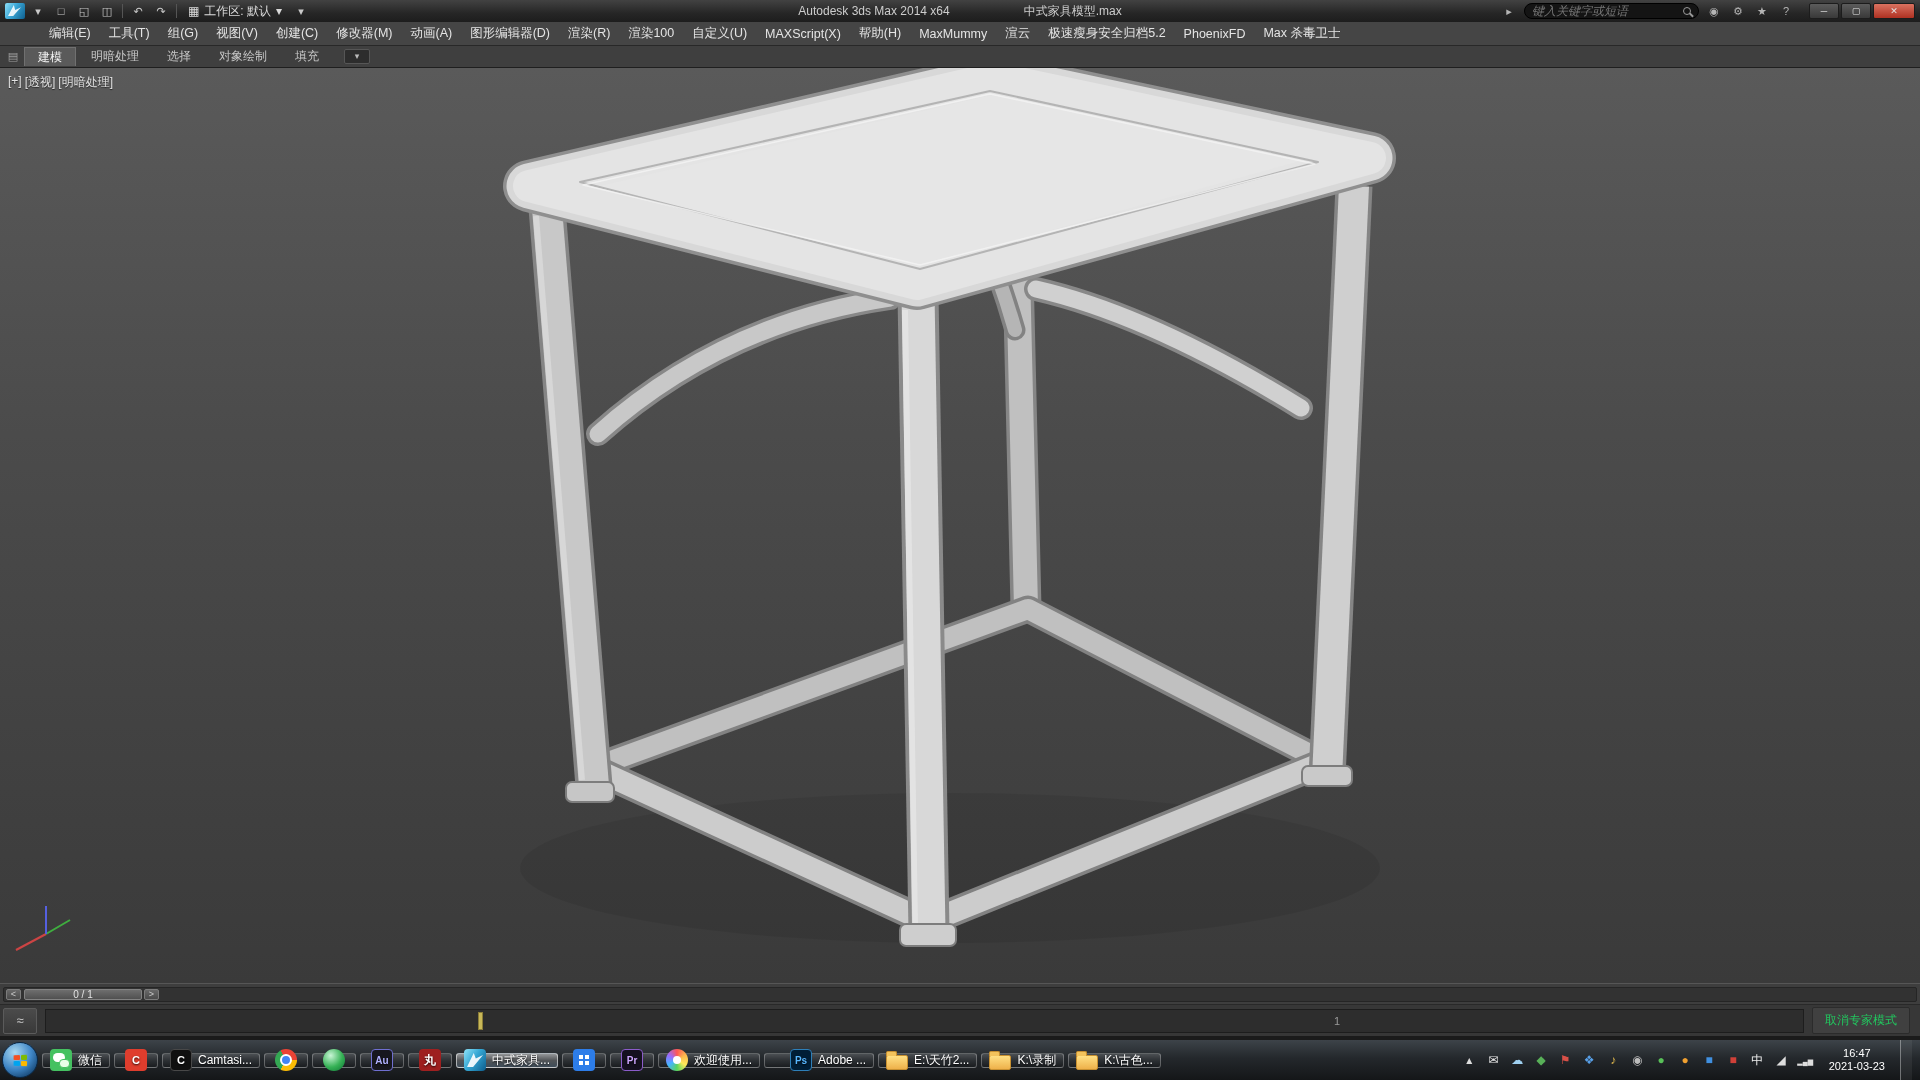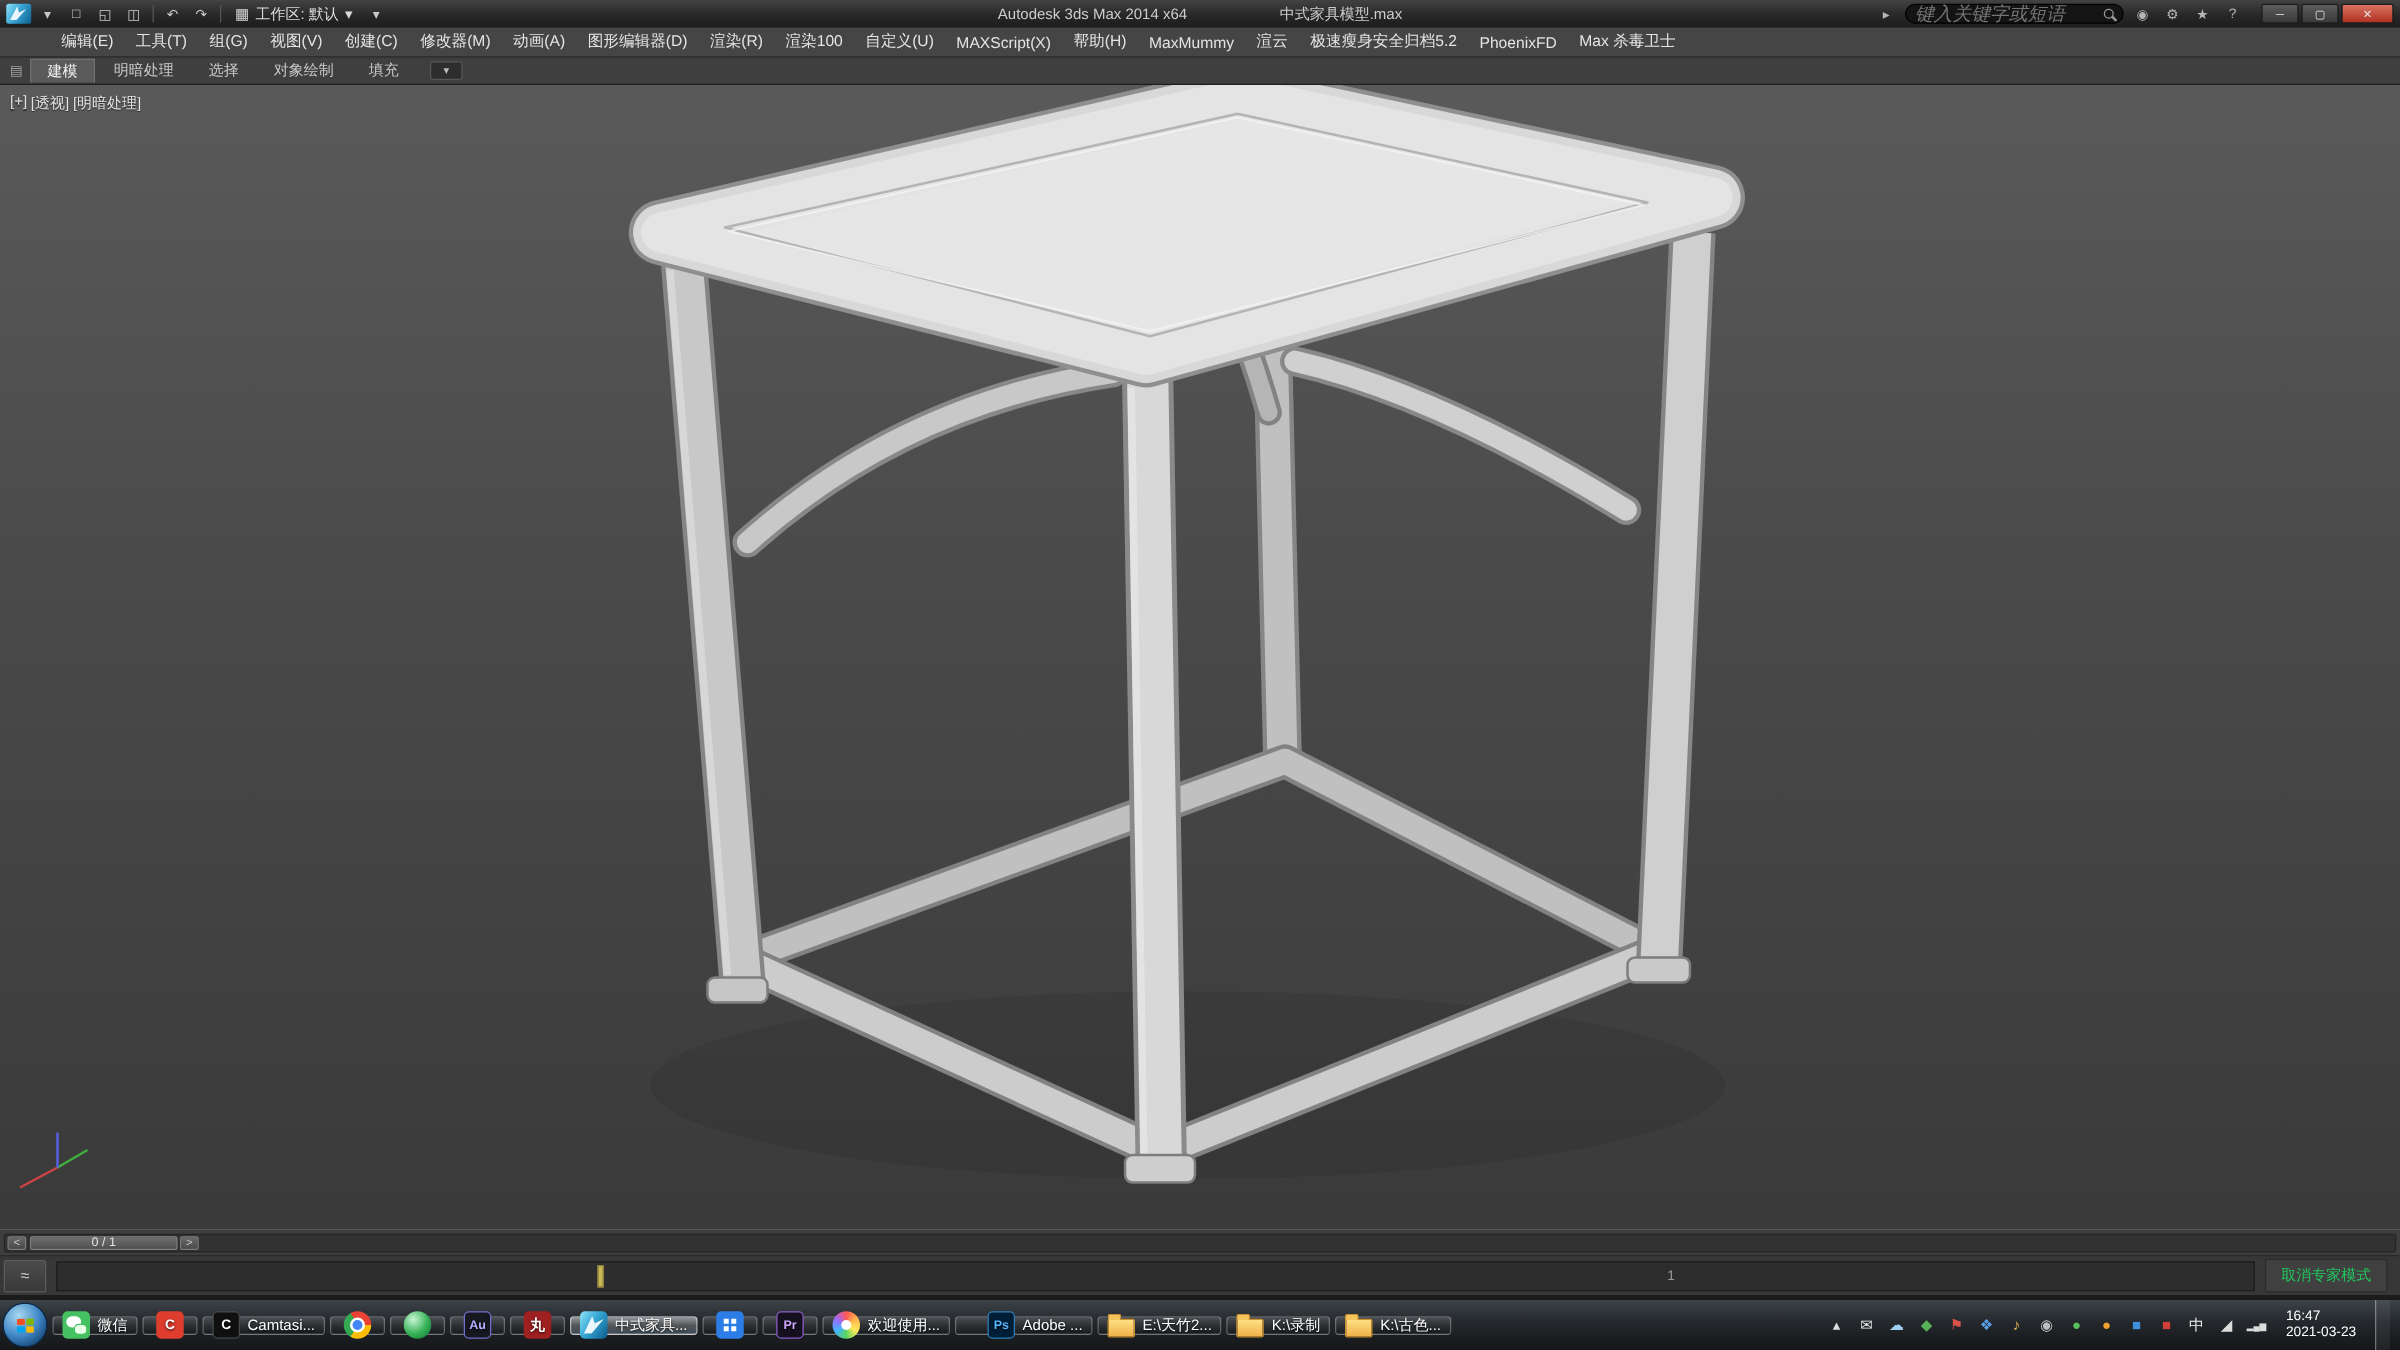--- a/index.html
+++ b/index.html
@@ -18,21 +18,21 @@
   .qat-btn { width:20px; height:18px; display:flex; align-items:center; justify-content:center;
     color:#c9c9c9; font-size:11px; flex:none; }
   .qat-sep { width:1px; height:14px; background:#555; margin:0 2px; flex:none; }
   .ws-btn { display:flex; align-items:center; gap:5px; height:18px; padding:0 6px; color:#dadada; white-space:nowrap; }
   .title-center { position:absolute; left:0; right:0; top:0; height:22px; display:flex;
     align-items:center; justify-content:center; gap:74px; color:#cdcdcd; pointer-events:none; }
   .search-wrap { display:flex; align-items:center; gap:6px; margin-left:auto; }
   .search-box { display:flex; align-items:center; gap:4px; background:#141414; border:1px solid #000;
     border-radius:9px; height:16px; padding:0 7px; width:175px; }
   .search-box input { flex:1; background:transparent; border:0; outline:0; color:#979797;
-    font-style:italic; font-size:15px; font-family:inherit; min-width:0; }
+    font-style:italic; font-size:12px; font-family:inherit; min-width:0; }
   .mag { width:8px; height:8px; border:1.5px solid #9a9a9a; border-radius:50%; position:relative; flex:none; }
   .mag::after { content:""; position:absolute; width:5px; height:1.5px; background:#9a9a9a;
     transform:rotate(45deg); right:-4px; bottom:-1px; }
   .ic-btn { width:18px; text-align:center; color:#b5b5b5; font-size:11px; flex:none; }
   .win-btns { display:flex; gap:2px; margin-left:8px; }
   .win-btn { width:30px; height:16px; display:flex; align-items:center; justify-content:center;
     background:linear-gradient(#5c5c5c,#393939); border:1px solid #1c1c1c; color:#e2e2e2;
     font-size:9px; border-radius:2px; }
   .win-btn.close { width:42px; background:linear-gradient(#da7260,#af3122); }
 
@@ -132,21 +132,21 @@
     background:linear-gradient(#ffe084,#eeb14a); border:1px solid #c89030; border-radius:2px; }
   .ic-folder::before { content:""; position:absolute; left:-1px; top:-5px; width:9px; height:4px;
     background:#f3c35c; border:1px solid #c89030; border-bottom:0; border-radius:2px 2px 0 0; }
 
   .tray { margin-left:auto; display:flex; align-items:center; gap:7px; padding:0 6px; }
   .tico { width:17px; height:17px; text-align:center; line-height:17px; font-size:12px; flex:none; }
   .t-expand{color:#ddd}.t0{color:#e6e6e6}.t1{color:#9fd0f0}.t2{color:#58b058}.t3{color:#d85048}
   .t4{color:#58a0e8}.t5{color:#e0b84d}.t6{color:#bdbdbd}.t7{color:#58c058}.t8{color:#f0a030}
   .t9{color:#4090e0}.t10{color:#d04038}.t11{color:#f0f0f0}.t12{color:#dddddd}
   .t13{color:#dddddd; font-size:7px; line-height:19px; letter-spacing:0;}
-  .clock { text-align:left; color:#fff; font-size:11px; line-height:13px; padding:0 8px; white-space:nowrap; }
+  .clock { text-align:center; color:#fff; font-size:11px; line-height:13px; padding:0 8px; white-space:nowrap; }
   .show-desktop { width:12px; height:40px; border-left:1px solid rgba(255,255,255,.35);
     background:rgba(255,255,255,.06); flex:none; }
 </style>
 </head>
 <body>
 
 <div id="screen">
 
   <div class="titlebar">
     <div class="logo"></div>

